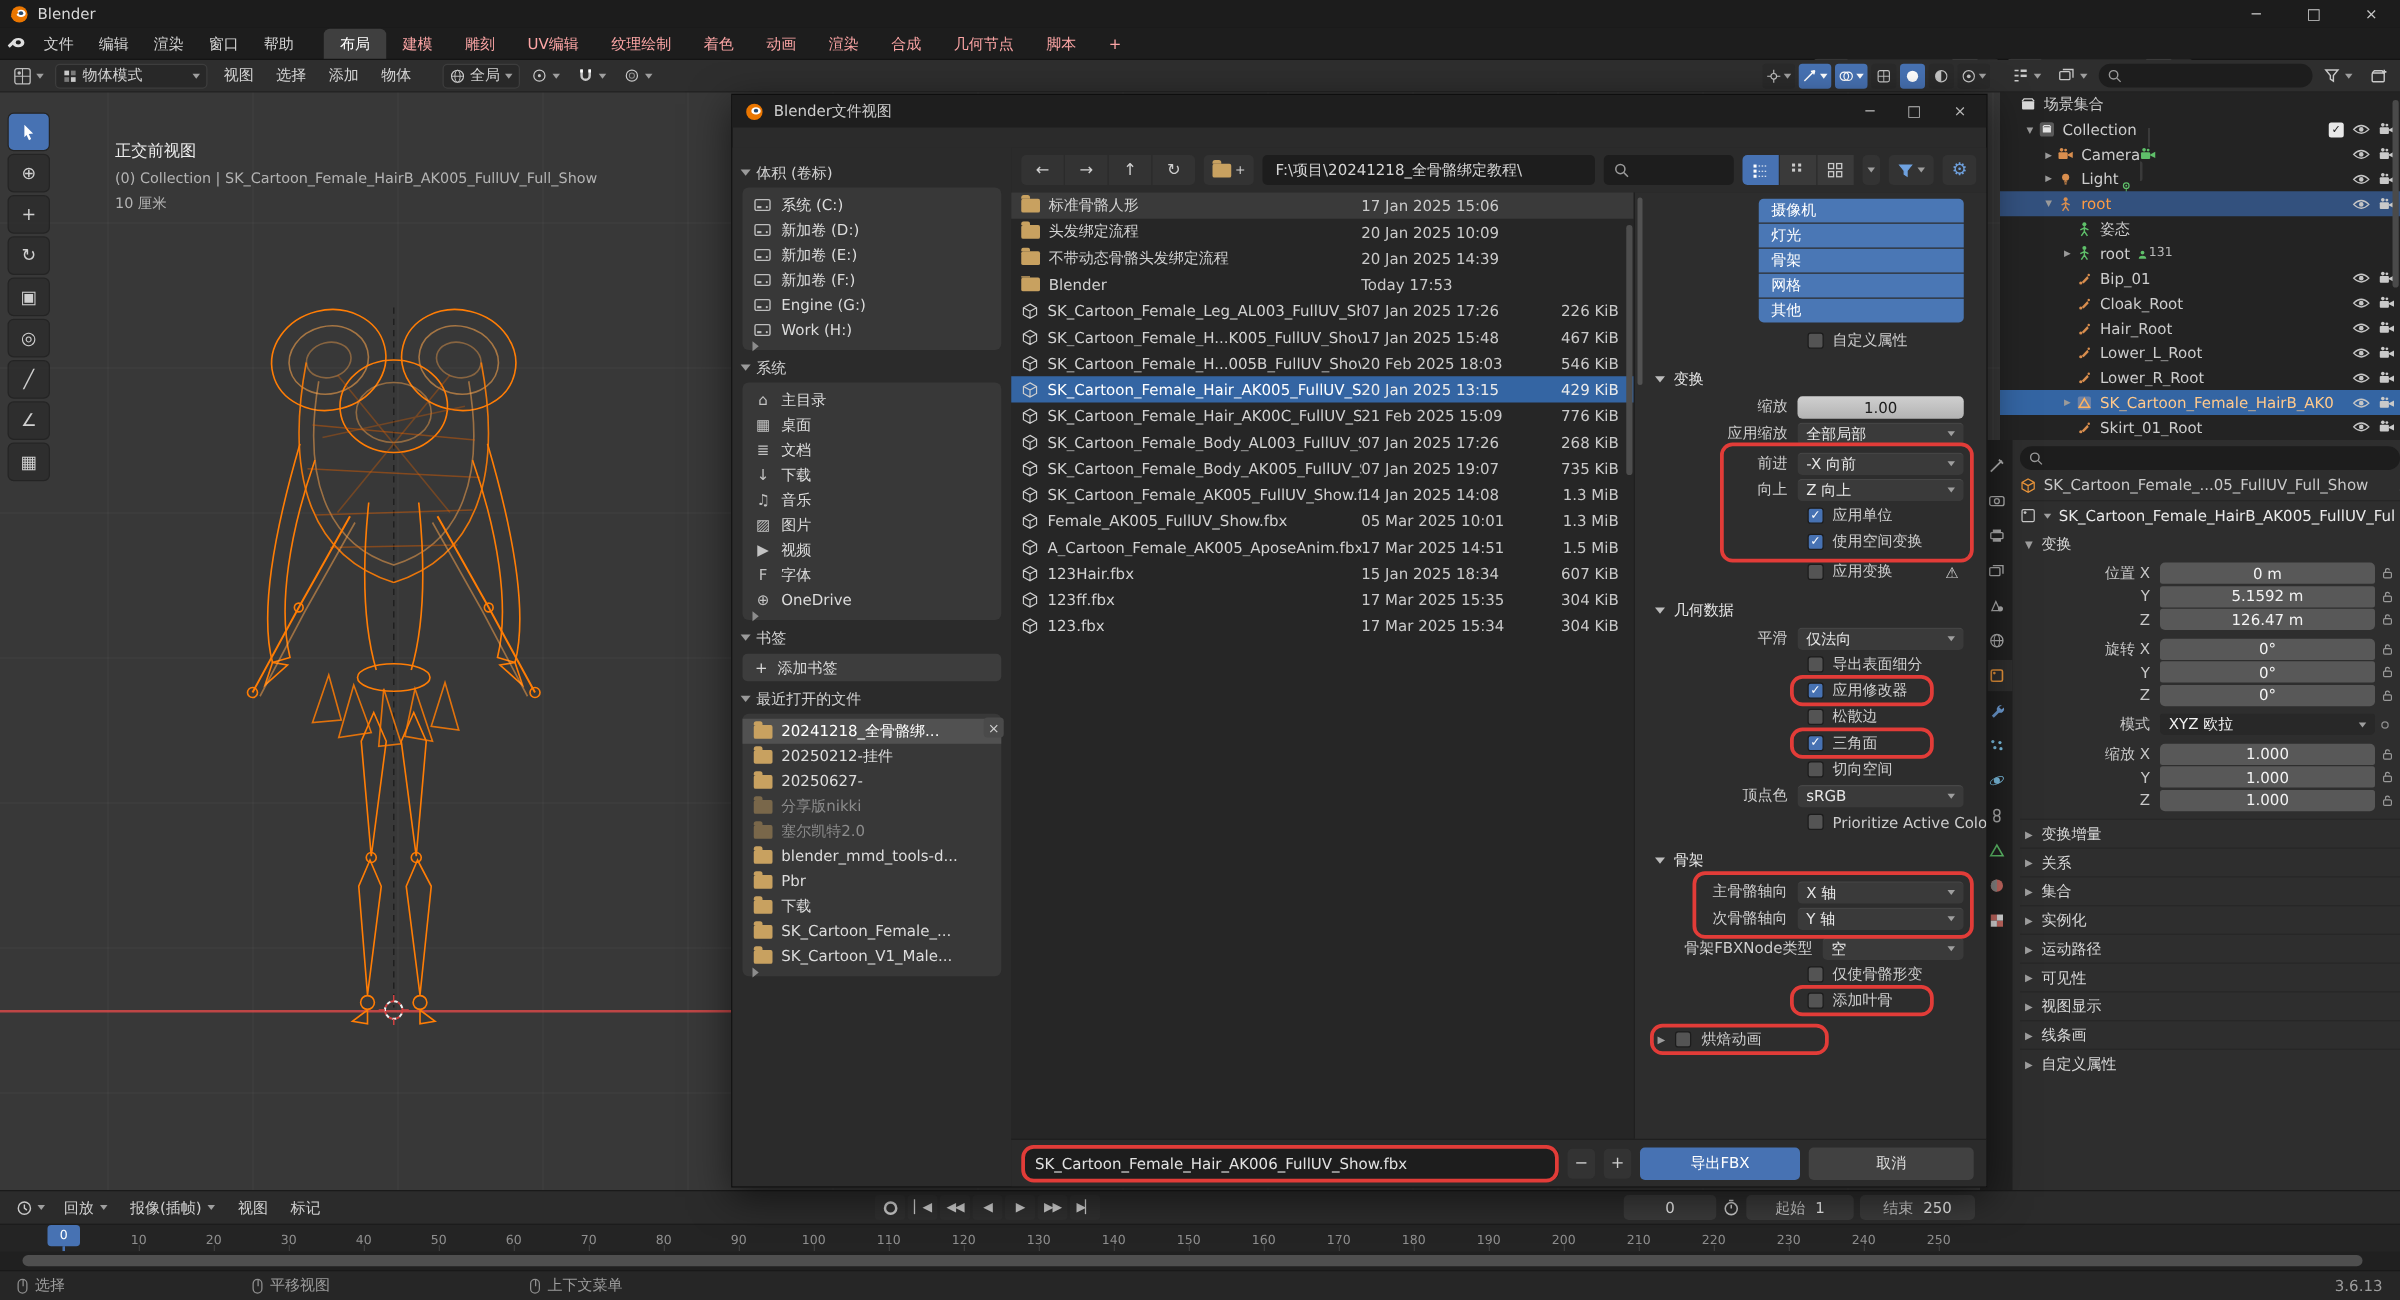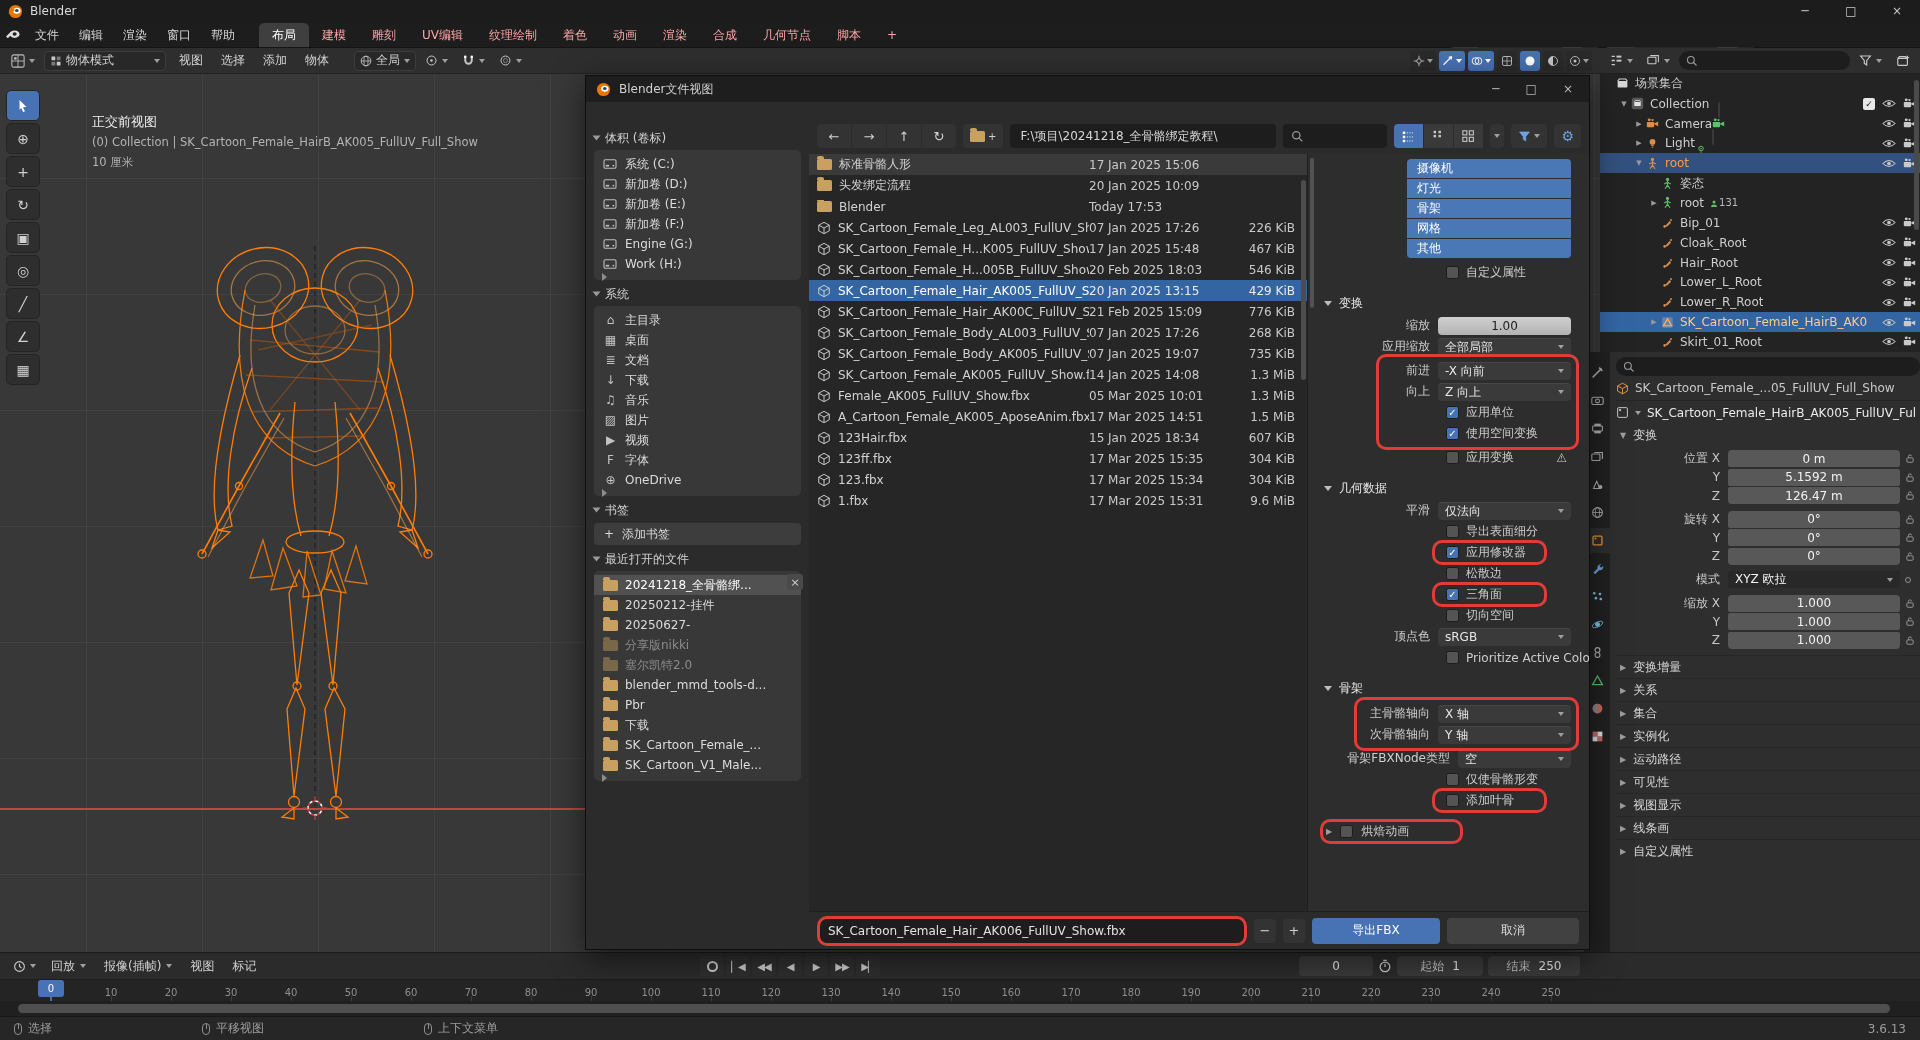--- a/index.html
+++ b/index.html
@@ -1472,20 +1472,28 @@
                   <span class="f-name">
                     <span class="foldericon"></span>
                     <span>头发绑定流程</span>
                   </span>
                   <span class="f-date">20 Jan 2025 10:09</span>
                   <span class="f-size"></span>
                 </div>
                 <div class="frow">
                   <span class="f-name">
                     <span class="foldericon"></span>
+                    <span>不带动态骨骼头发绑定流程</span>
+                  </span>
+                  <span class="f-date">20 Jan 2025 14:39</span>
+                  <span class="f-size"></span>
+                </div>
+                <div class="frow">
+                  <span class="f-name">
+                    <span class="foldericon"></span>
                     <span>Blender</span>
                   </span>
                   <span class="f-date">Today 17:53</span>
                   <span class="f-size"></span>
                 </div>
                 <div class="frow">
                   <span class="f-name">
                     <svg width="14" height="14" viewBox="0 0 16 16" style="flex:none">
                       <path d="M8 1.5 14 4.8v6.4L8 14.5 2 11.2V4.8Z M8 8l6-3.2M8 8 2 4.8M8 8v6.5" fill="none" stroke="#cfcfcf" stroke-width="1.1"></path>
                     </svg>
@@ -1606,30 +1614,20 @@
                 </div>
                 <div class="frow">
                   <span class="f-name">
                     <svg width="14" height="14" viewBox="0 0 16 16" style="flex:none">
                       <path d="M8 1.5 14 4.8v6.4L8 14.5 2 11.2V4.8Z M8 8l6-3.2M8 8 2 4.8M8 8v6.5" fill="none" stroke="#cfcfcf" stroke-width="1.1"></path>
                     </svg>
                     <span>123.fbx</span>
                   </span>
                   <span class="f-date">17 Mar 2025 15:34</span>
                   <span class="f-size">304 KiB</span>
-                </div>
-                <div class="frow">
-                  <span class="f-name">
-                    <svg width="14" height="14" viewBox="0 0 16 16" style="flex:none">
-                      <path d="M8 1.5 14 4.8v6.4L8 14.5 2 11.2V4.8Z M8 8l6-3.2M8 8 2 4.8M8 8v6.5" fill="none" stroke="#cfcfcf" stroke-width="1.1"></path>
-                    </svg>
-                    <span>1.fbx</span>
-                  </span>
-                  <span class="f-date">17 Mar 2025 15:31</span>
-                  <span class="f-size">9.6 MiB</span>
                 </div>
               </div>
             <div id="ftable-scroll"></div>
           </div>
 
           <div id="dlg-opts">
             <div id="opts-scroll"></div>
             <div class="typegrp" id="typegrp">
                 <span class="tbtn">摄像机</span>
                 <span class="tbtn">灯光</span>

